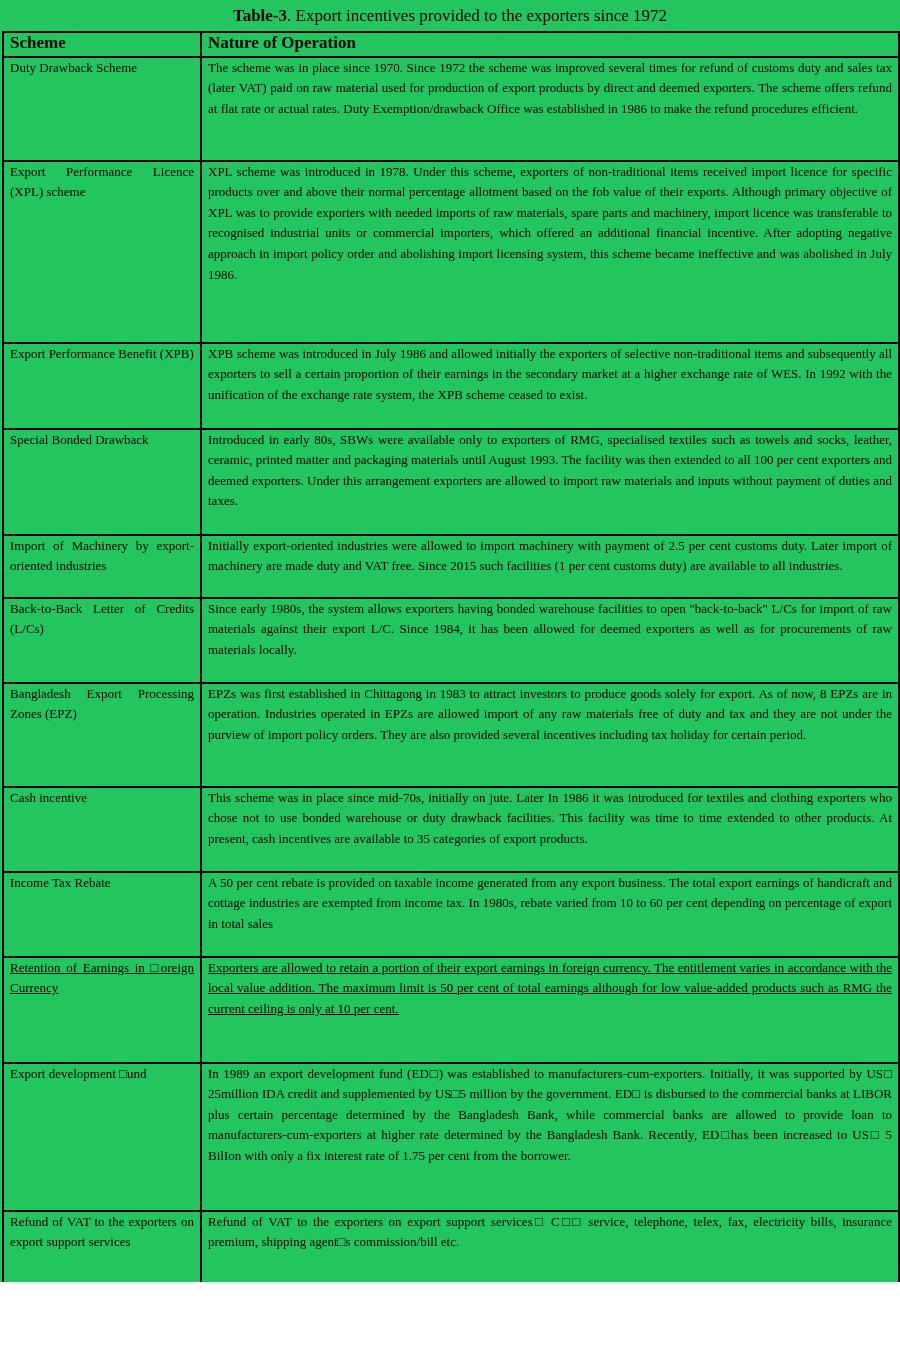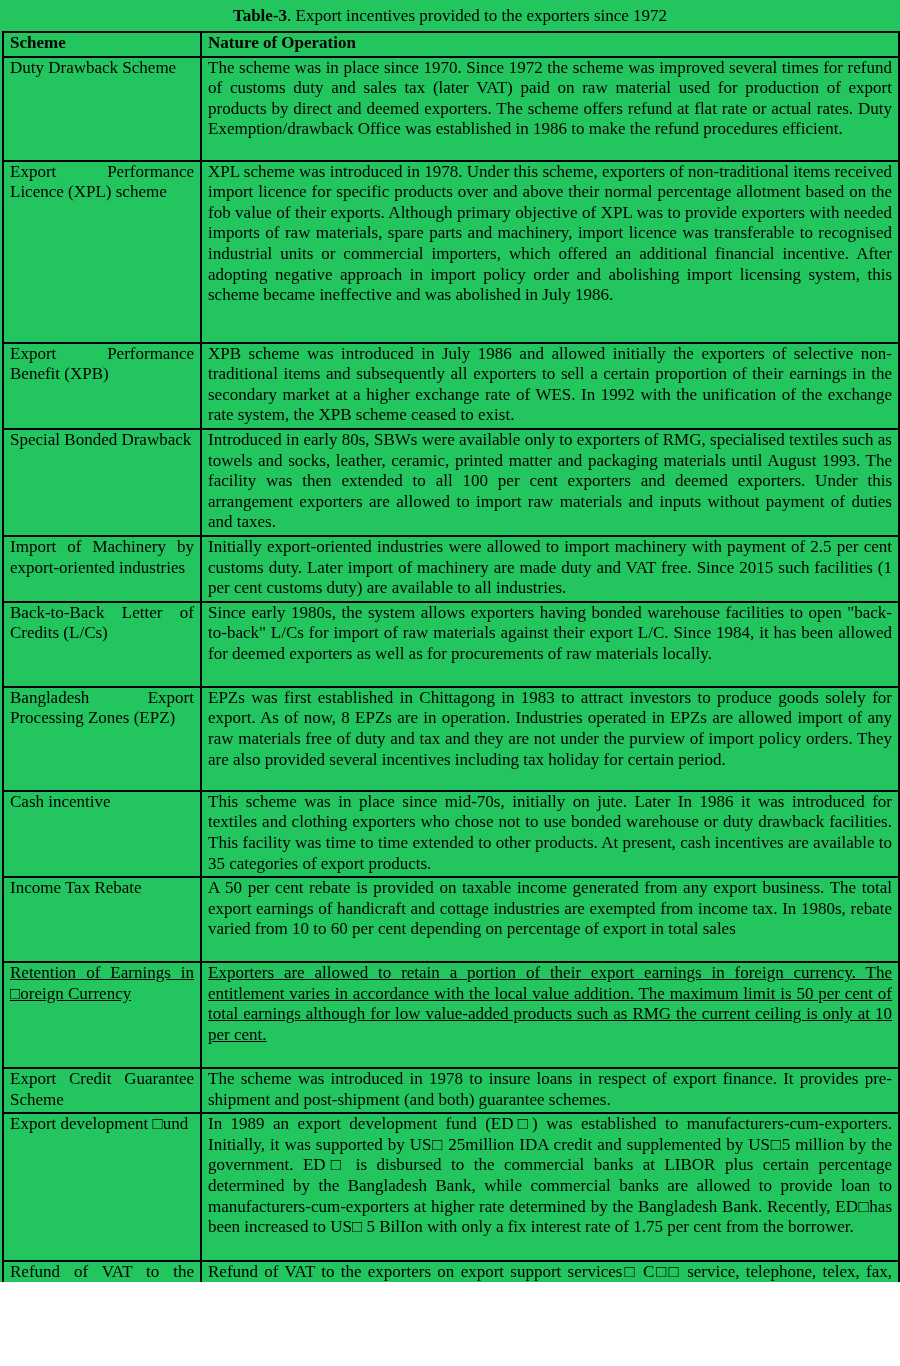--- a/index.html
+++ b/index.html
@@ -28,21 +28,21 @@
     border-collapse: collapse;
     width: 896px;
     margin-left: 2px;
     table-layout: fixed;
   }
   table.incentives th,
   table.incentives td {
     border: 2px solid #000000;
     vertical-align: top;
     padding: 0 6px 2px 6px;
-    font-size: 17px;
+    font-size: 13px;
     line-height: 20.6px;
     text-align: justify;
   }
   table.incentives th {
     font-size: 17px;
     font-weight: bold;
     text-align: left;
     height: 20px;
     padding-top: 0;
   }
@@ -103,24 +103,20 @@
       <td class="op">This scheme was in place since mid-70s, initially on jute. Later In 1986 it was introduced for textiles and clothing exporters who chose not to use bonded warehouse or duty drawback facilities. This facility was time to time extended to other products.  At present, cash incentives are available to 35 categories of export products.</td>
     </tr>
     <tr style="height:85px;">
       <td class="scheme">Income Tax Rebate</td>
       <td class="op">A 50 per cent rebate is provided on taxable income generated from any export business. The total export earnings of handicraft and cottage industries are exempted from income tax. In 1980s, rebate varied from 10 to 60 per cent depending on percentage of export in total sales</td>
     </tr>
     <tr style="height:106px;text-decoration:underline;">
       <td class="scheme">Retention of Earnings in □oreign Currency</td>
       <td class="op">Exporters are allowed to retain a portion of their export earnings in foreign currency. The entitlement varies in accordance with the local value addition. The maximum limit is 50 per cent of total earnings although for low value-added products such as RMG the current ceiling is only at 10 per cent.</td>
     </tr>
-    <tr style="height:43px;">
-      <td class="scheme">Export Credit Guarantee Scheme</td>
-      <td class="op">The scheme was introduced in 1978 to insure loans in respect of export finance. It provides pre-shipment and post-shipment (and both) guarantee schemes.</td>
-    </tr>
     <tr style="height:148px;">
       <td class="scheme">Export development □und</td>
       <td class="op">In 1989 an export development fund (ED□) was established to manufacturers-cum-exporters.  Initially, it was supported by US□ 25million IDA credit and supplemented by US□5 million by the government.  ED□ is disbursed to the commercial banks at LIBOR plus certain percentage determined by the Bangladesh Bank, while commercial banks are allowed to provide loan to manufacturers-cum-exporters  at higher rate determined by the Bangladesh Bank.  Recently, ED□has been increased to US□ 5 BilIon with only a fix interest rate of 1.75 per cent from the borrower.</td>
     </tr>
     <tr style="height:75px;">
       <td class="scheme">Refund of VAT to the exporters on export support services</td>
       <td class="op">Refund of VAT to the exporters on export support services□ C□□ service, telephone, telex, fax, electricity bills, insurance premium, shipping agent□s commission/bill etc.</td>
     </tr>
   </tbody>
     </table>

